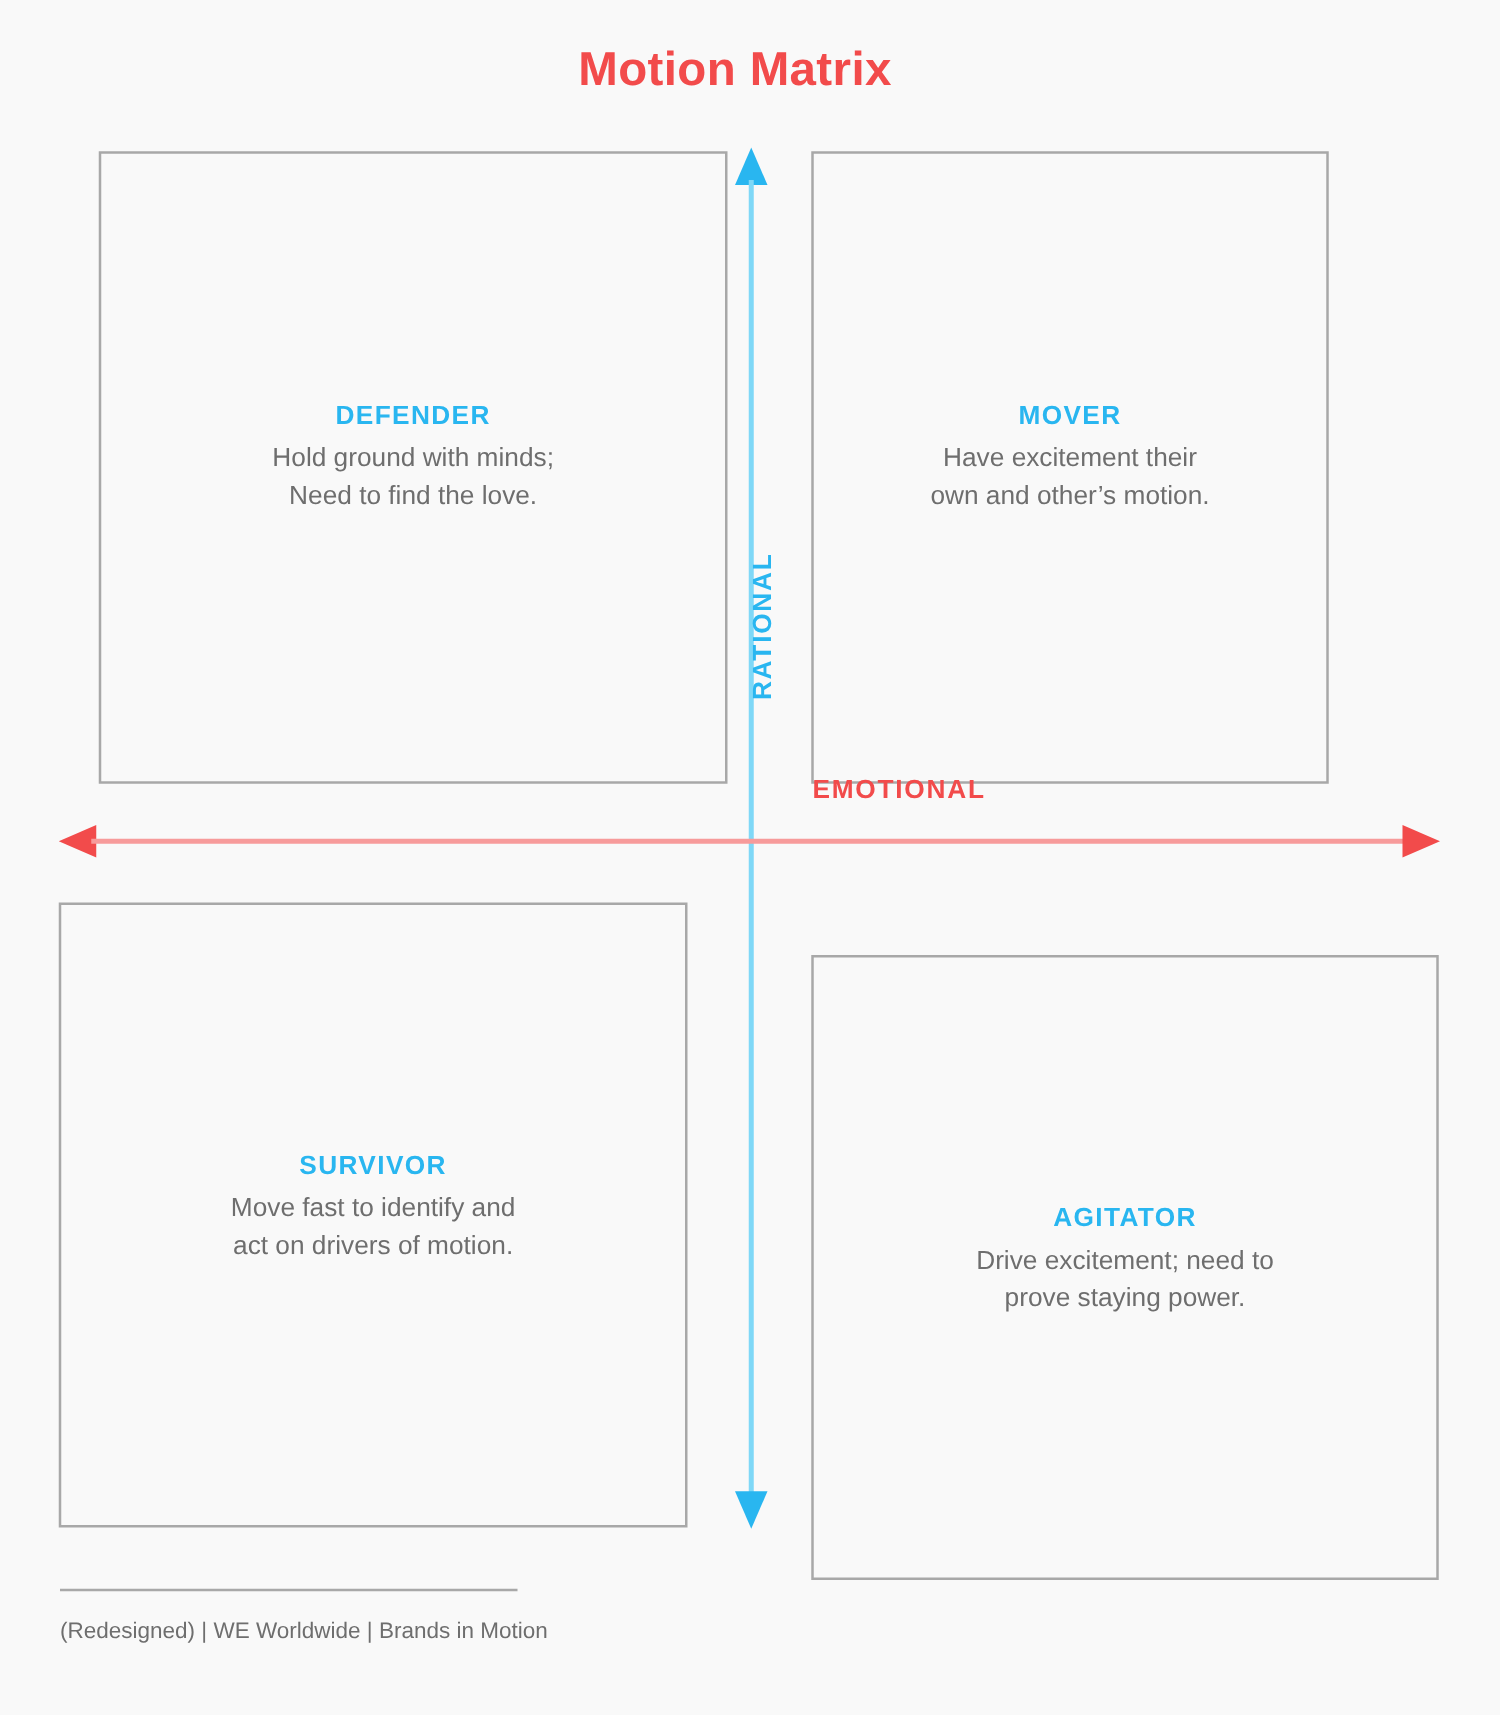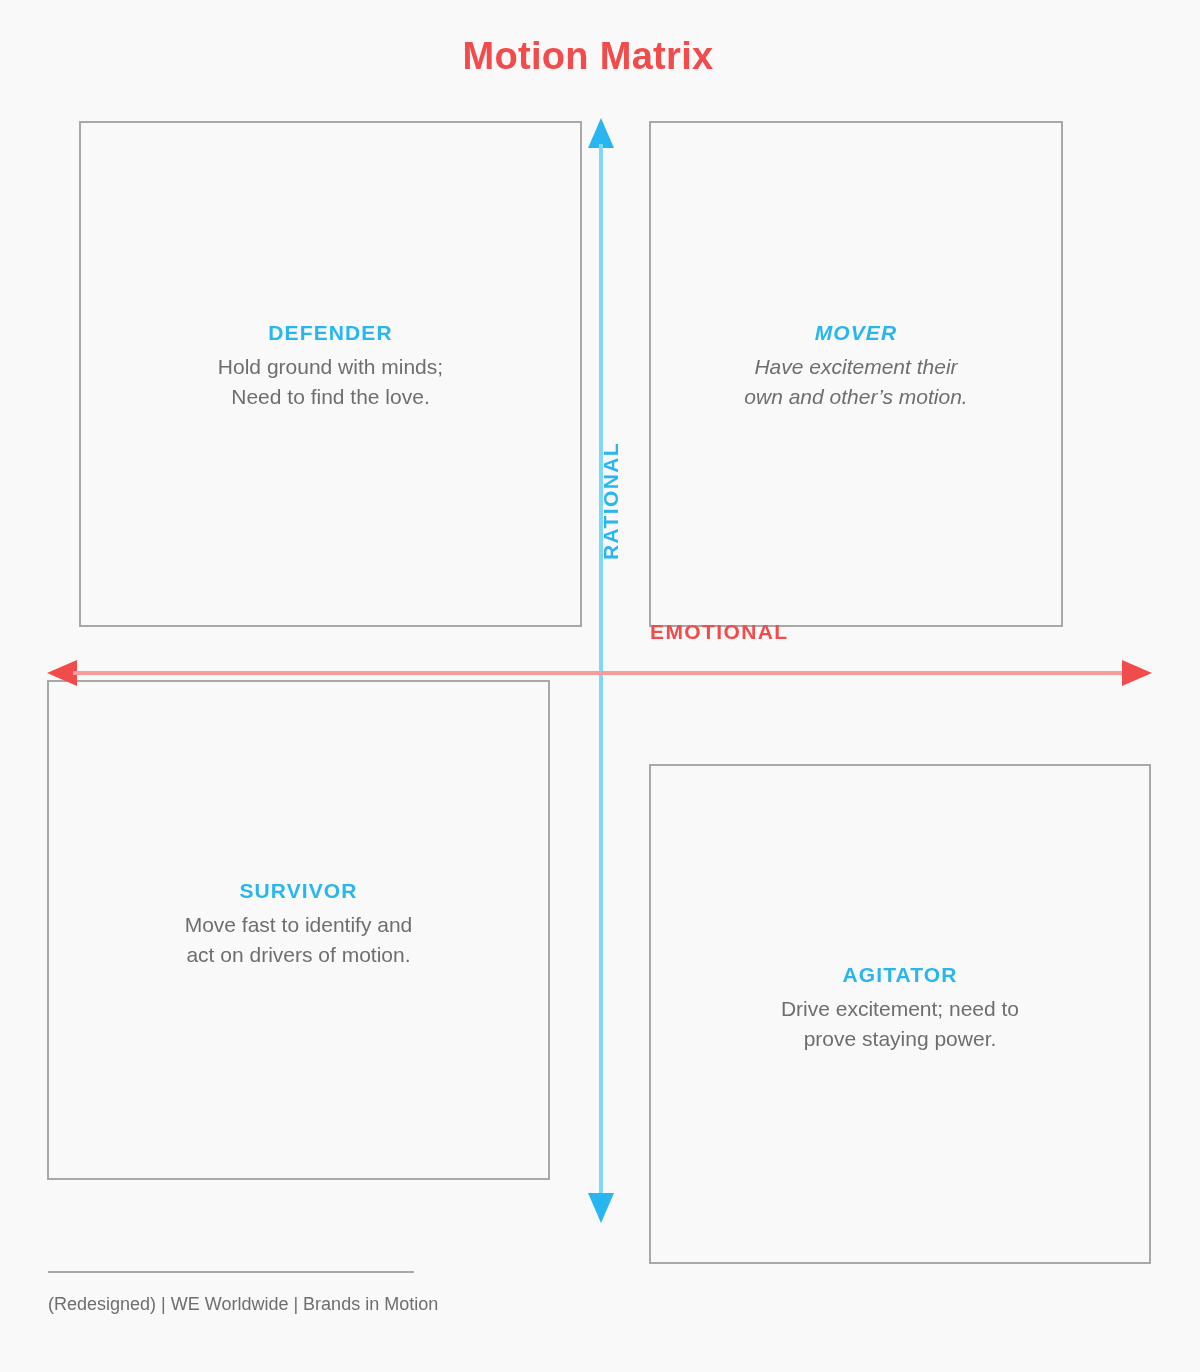--- a/index.html
+++ b/index.html
@@ -40,22 +40,22 @@
     position: absolute;
     box-sizing: border-box;
     border: 2px solid #a8a8a8;
     background: transparent;
     display: flex;
     flex-direction: column;
     justify-content: center;
     align-items: center;
   }
   .quad.tl { left: 47px;  top: 121px;  width: 503px; height: 506px; margin-left: 32px; }
-  .quad.tr { left: 649px; top: 121px;  width: 414px; height: 506px; font-style: italic; }
-  .quad.bl { left: 47px;  top: 680px;  width: 503px; height: 500px; }
+  .quad.tr { left: 649px; top: 121px;  width: 414px; height: 506px; }
+  .quad.bl { left: 47px;  top: 722px;  width: 503px; height: 500px; }
   .quad.br { left: 649px; top: 764px;  width: 502px; height: 500px; }
 
   
   .quad-inner {
     position: absolute;
     left: 0;
     width: 100%;
     text-align: center;
   }
   .quad.tl .quad-inner,

